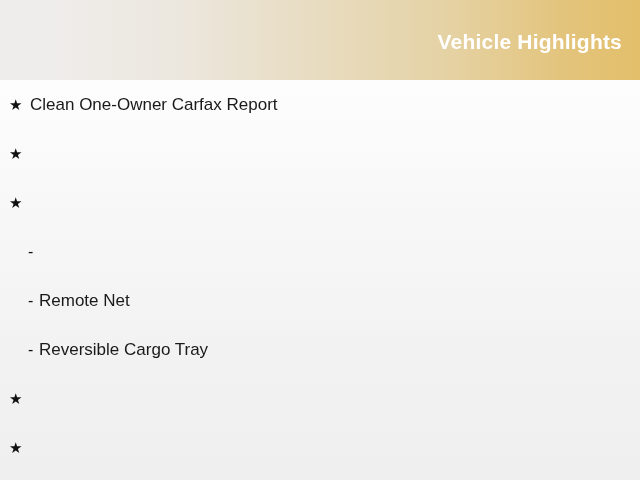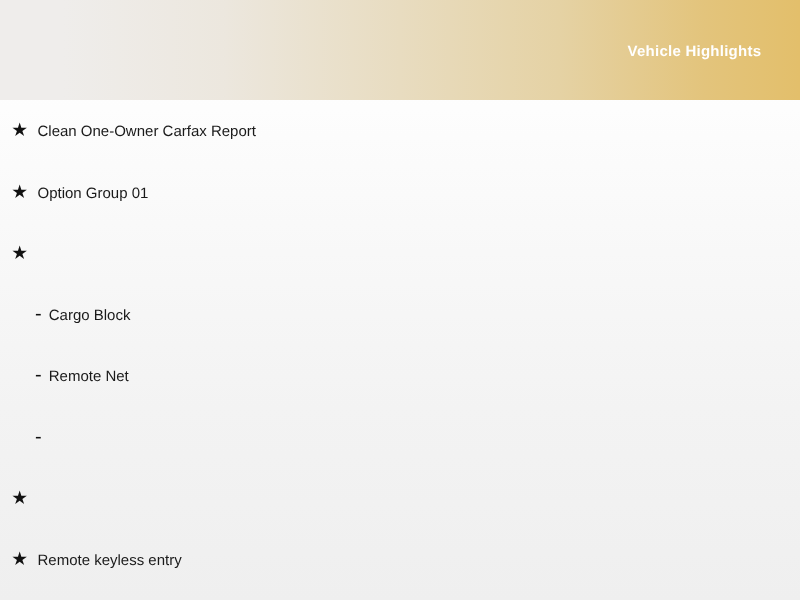--- a/index.html
+++ b/index.html
@@ -39,24 +39,24 @@
         #e5d2a4 70%,
         #e3c47c 88%,
         #e3bf6b 100%);
     display: flex;
     align-items: center;
     justify-content: flex-end;
   }
 
   #header-title {
     color: #ffffff;
-    font-size: 12px;
+    font-size: 21px;
     font-weight: bold;
     letter-spacing: 0.2px;
-    padding-right: 31px;
+    padding-right: 18px;
     white-space: nowrap;
     line-height: 1;
     margin-top: 2px;
   }
 
   
   #highlights-list {
     position: absolute;
     left: 0;
     top: 80px;
@@ -87,21 +87,21 @@
     text-align: left;
   }
 
   .hl-row.sub .hl-bullet {
     width: 11px;
     flex: 0 0 11px;
     font-size: 16px;
   }
 
   .hl-text {
-    font-size: 12px;
+    font-size: 17px;
     color: #1a1a1a;
     line-height: 1;
     white-space: nowrap;
   }
 </style>
 </head>
 <body>
 
 <div id="panel">
 
@@ -109,38 +109,36 @@
     <div id="header-title">Vehicle Highlights</div>
   </div>
 
   <ul id="highlights-list">
       <li class="hl-row">
         <span class="hl-bullet">★</span>
         <span class="hl-text">Clean One-Owner Carfax Report</span>
       </li>
       <li class="hl-row">
         <span class="hl-bullet">★</span>
-        <span class="hl-text">Option Group 01</span>
       </li>
       <li class="hl-row">
         <span class="hl-bullet">★</span>
       </li>
       <li class="hl-row sub">
         <span class="hl-bullet">-</span>
-        <span class="hl-text">Cargo Block</span>
       </li>
       <li class="hl-row sub">
         <span class="hl-bullet">-</span>
         <span class="hl-text">Remote Net</span>
       </li>
       <li class="hl-row sub">
         <span class="hl-bullet">-</span>
+        <span class="hl-text">Reversible Cargo Tray</span>
       </li>
       <li class="hl-row">
         <span class="hl-bullet">★</span>
       </li>
       <li class="hl-row">
         <span class="hl-bullet">★</span>
-        <span class="hl-text">Remote keyless entry</span>
       </li>
     </ul>
 
 </div>
 
 </body></html>

